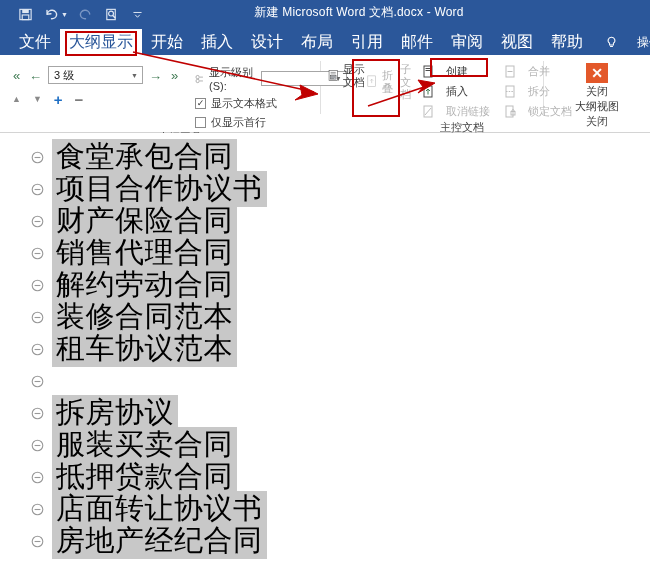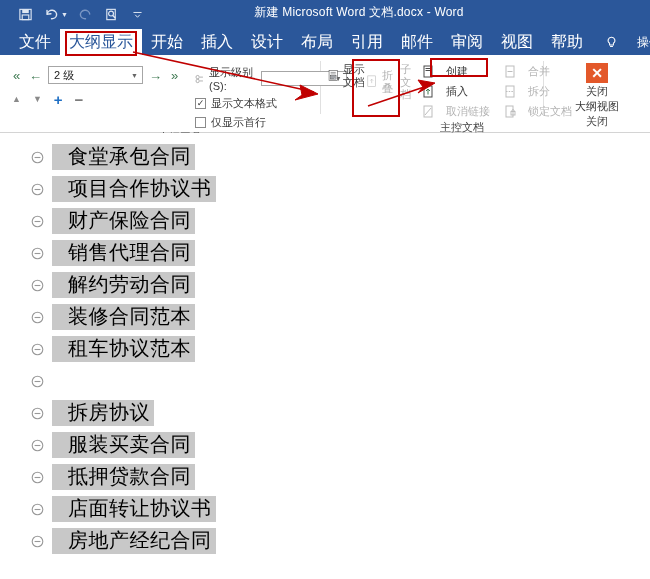--- a/index.html
+++ b/index.html
@@ -241,24 +241,24 @@
     overflow: hidden;
   }
   .outline-row {
     display: flex;
     align-items: center;
     height: 32px;
     padding-left: 30px;
   }
   .marker { width: 22px; flex: none; display: flex; align-items: center; }
   .otext {
-    font-size: 20px;
+    font-size: 29px;
     color: #000000;
     background: #c8c8c8;
-    padding: 1px 4px 2px 16px;
+    padding: 1px 4px 2px 4px;
     line-height: 1.15;
     font-family: "DejaVu Sans", "Liberation Sans", sans-serif;
     letter-spacing: 0.5px;
   }
 </style>
 </head>
 <body>
 
 <div id="app">
 
@@ -325,21 +325,21 @@
 
   <div class="ribbon">
 
     <div class="grp" style="width:320px;">
       <div class="grp-body">
         <div class="ot-left">
           <div class="ot-row1">
             <span class="arrow-btn">«</span>
             <span class="arrow-btn">←</span>
             <div class="level-combo">
-              <span>2 级</span>
+              <span>3 级</span>
               <span class="combo-caret">▼</span>
             </div>
             <span class="arrow-btn">→</span>
             <span class="arrow-btn">»</span>
           </div>
           <div class="ot-row2">
             <span class="tri">▲</span>
             <span class="tri">▼</span>
             <span class="plusminus">+</span>
             <span class="minusbtn">−</span>

